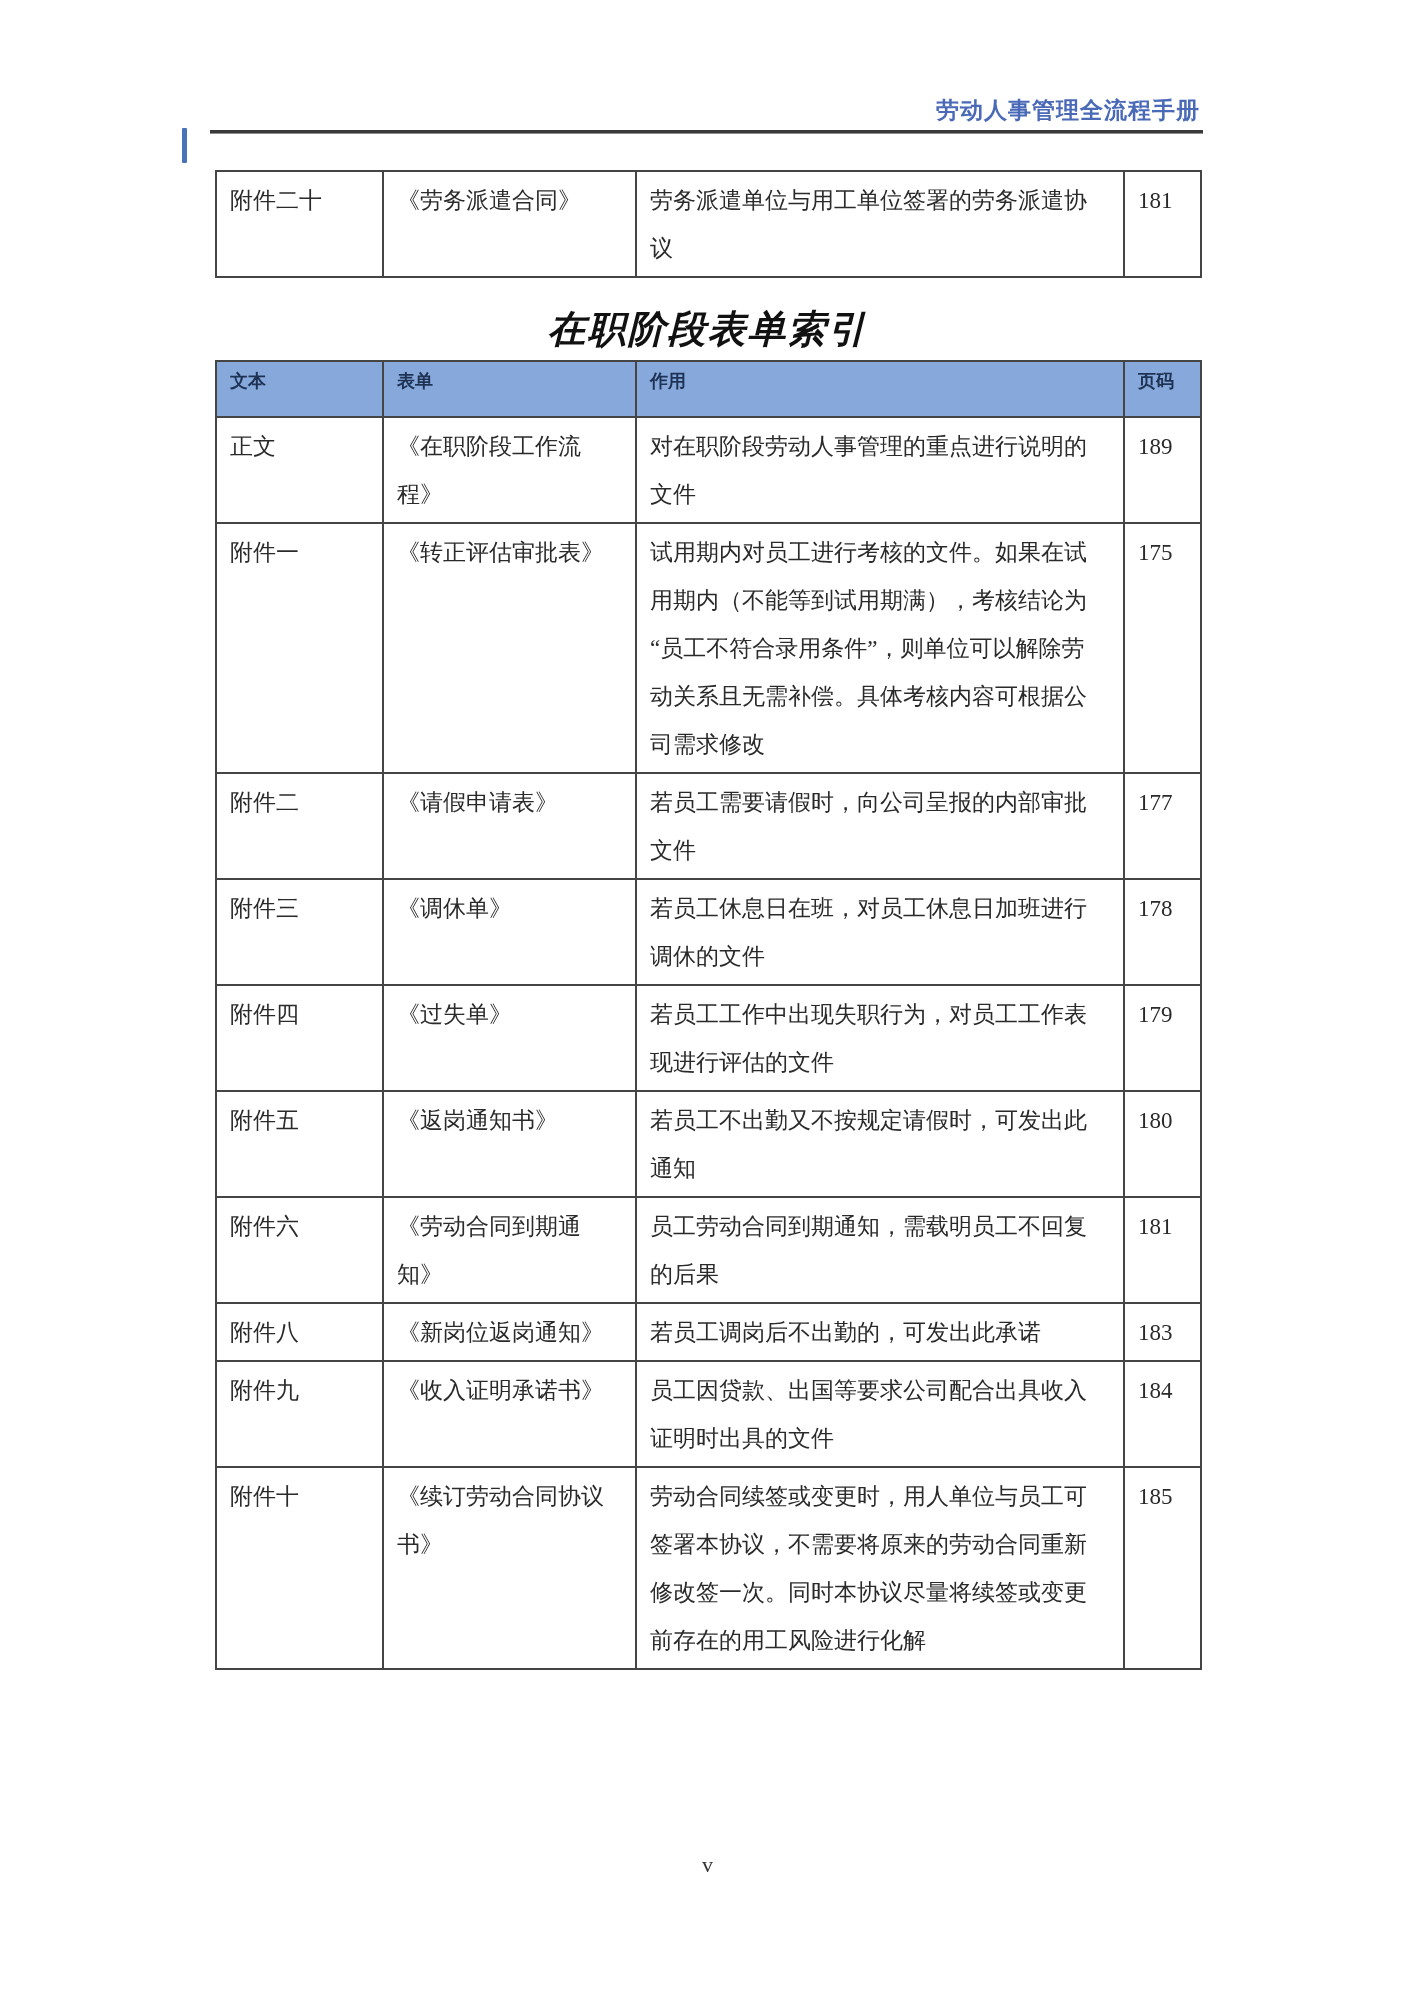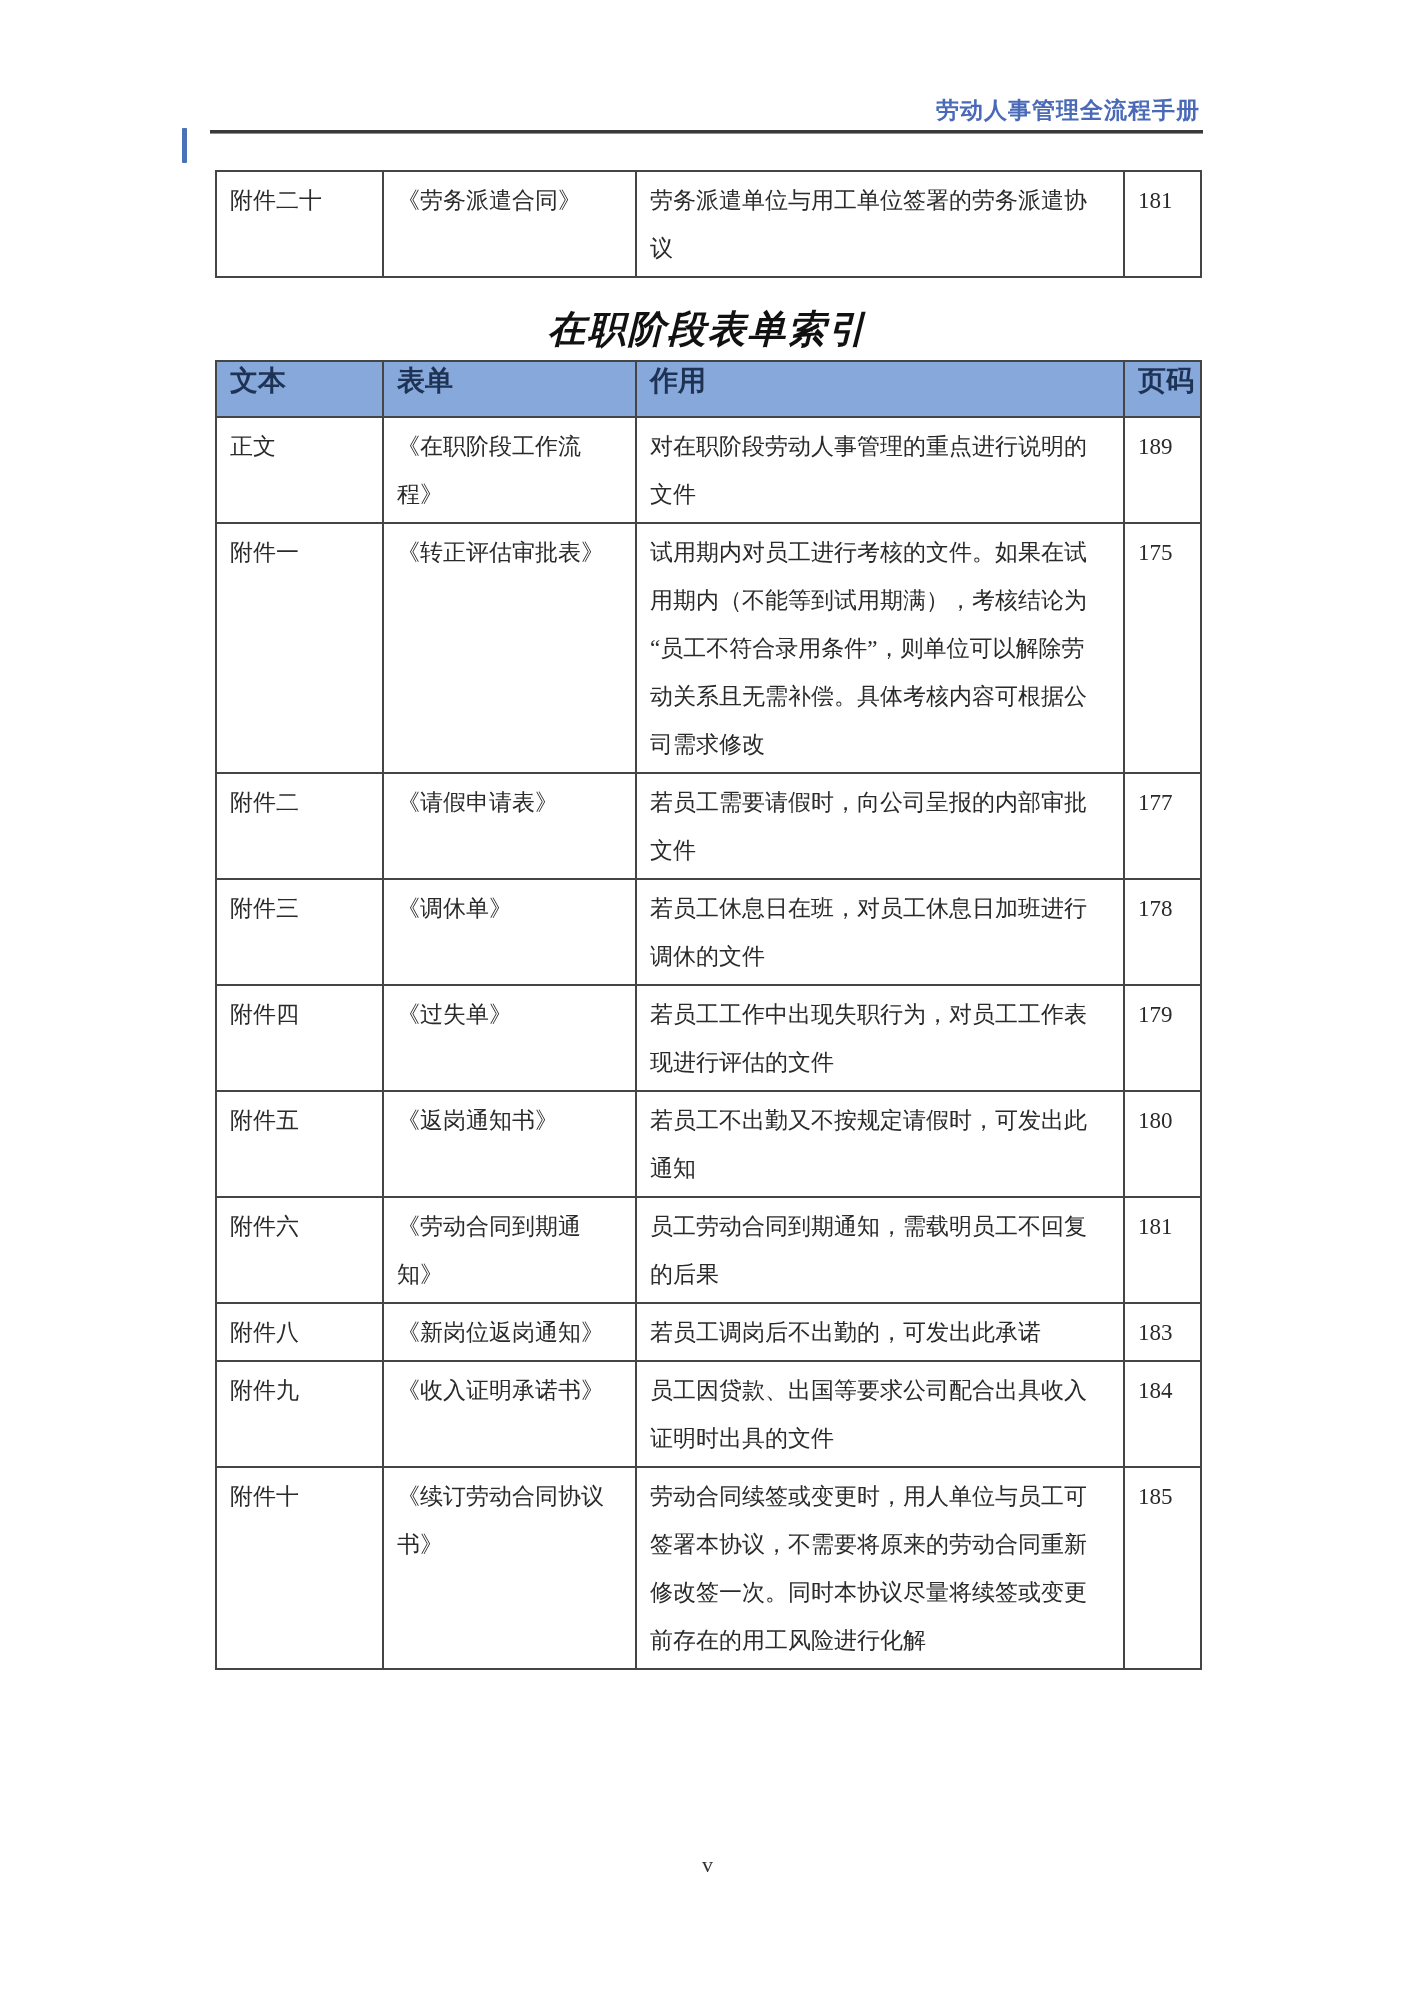--- a/index.html
+++ b/index.html
@@ -67,21 +67,21 @@
     color: #2a2a2a;
     padding: 5px 6px 3px 13px;
     white-space: pre-line;
     text-align: left;
     margin-top: 34px;
   }
   table.doc-table th {
     height: 56px;
     background: #87a8db;
     font-family: "Liberation Sans", "DejaVu Sans", sans-serif;
-    font-size: 28px;
+    font-size: 18px;
     font-weight: bold;
     color: #1e3254;
     text-align: left;
     vertical-align: middle;
     padding: 0 0 16px 13px;
   }
   #top-table  { top: 170px; }
   #main-table { top: 360px; }
 
   

